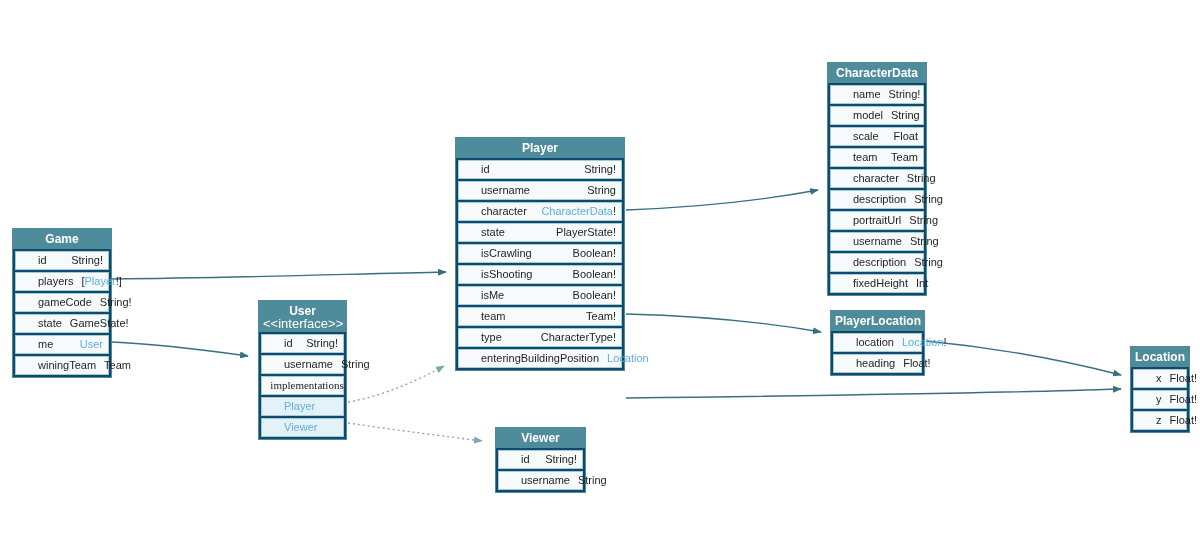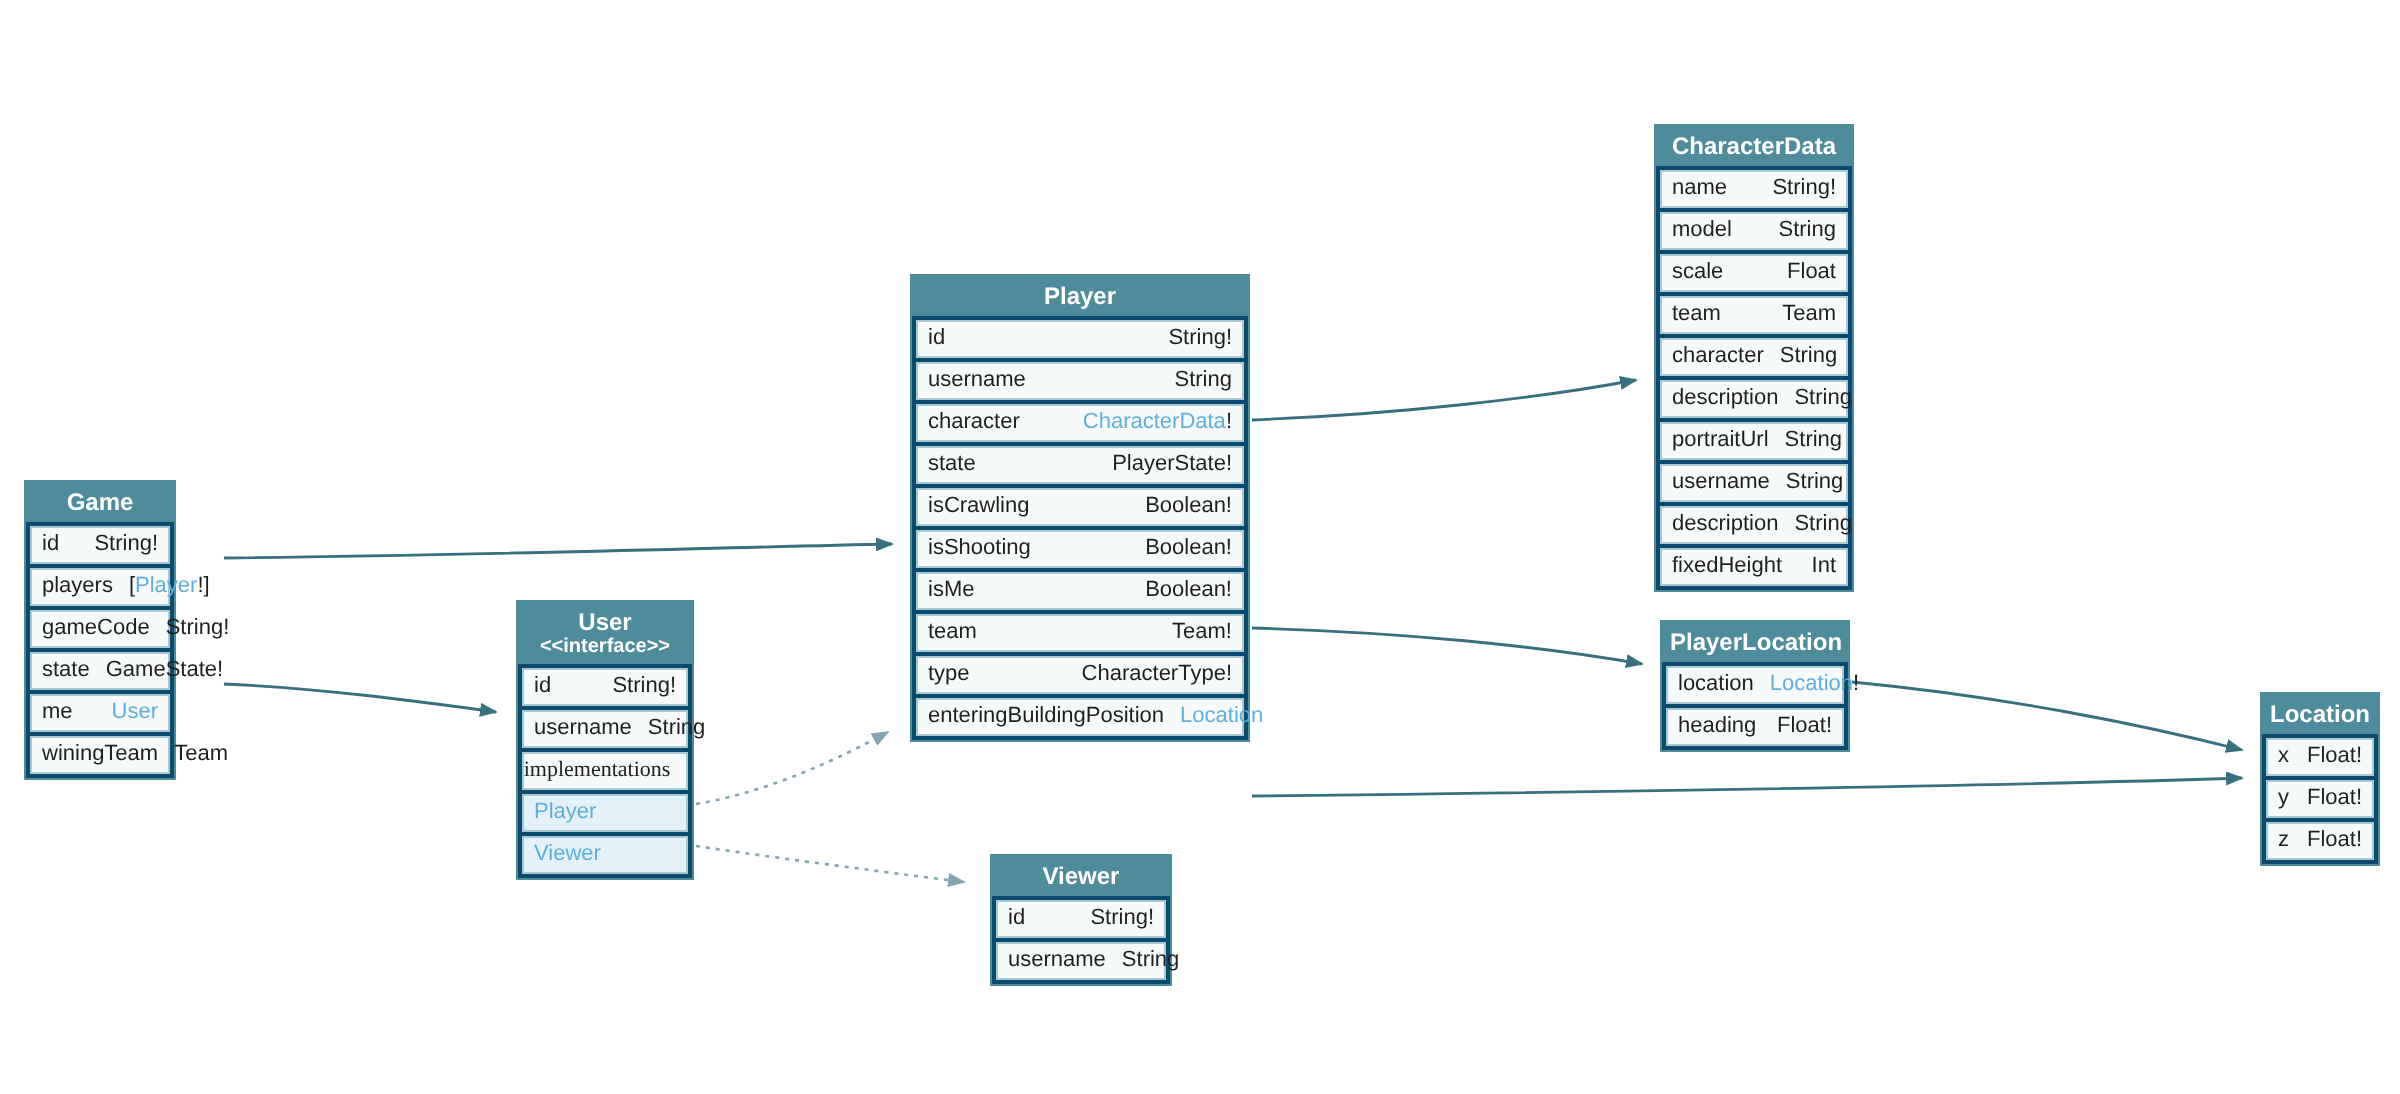--- a/index.html
+++ b/index.html
@@ -25,27 +25,27 @@
   .table{
     position:absolute;z-index:2;background:#0c4a6e;
     border:1px solid var(--table-border);
     box-sizing:border-box;
   }
   .thead{
     background:var(--header-bg);color:var(--header-text);
     text-align:center;font-weight:bold;font-size:12px;line-height:14px;
     padding:3px 4px;
   }
-  .thead .subtitle{font-weight:bold;font-size:10px;line-height:11px;display:block;}
+  .thead .subtitle{font-weight:normal;font-size:13px;line-height:11px;display:block;}
   .row{
     margin:2px;border:1px solid var(--row-border);background:var(--row-bg);
     display:flex;justify-content:space-between;align-items:center;
     padding:2px 5px;font-size:11px;line-height:13px;white-space:nowrap;
   }
-  .row .field{margin-right:8px;}
+  .row .field{margin-right:8px;margin-left:17px;}
   .row .type{text-align:right;}
   .row.full{justify-content:center;font-family:Liberation Serif, serif;}
   .row.tinted{background:var(--row-tint);}
   .link{color:var(--link);}
 </style>
 </head>
 <body>
 
 <div id="canvas" style="width: 1200px; height: 547px;">
     <svg id="arrows" width="1200" height="547">
@@ -59,21 +59,21 @@
       </defs>
       <path d="M112,279 C230,278 350,274 446,272" class="arrow" marker-end="url(#ah-solid)"></path>
       <path d="M112,342 C160,344 212,351 248,356" class="arrow" marker-end="url(#ah-solid)"></path>
       <path d="M626,210 C700,207 770,199 818,190" class="arrow" marker-end="url(#ah-solid)"></path>
       <path d="M626,314 C700,316 770,323 821,332" class="arrow" marker-end="url(#ah-solid)"></path>
       <path d="M626,398 C800,396 1000,393 1121,389" class="arrow" marker-end="url(#ah-solid)"></path>
       <path d="M926,341 C1000,348 1070,362 1121,375" class="arrow" marker-end="url(#ah-solid)"></path>
       <path d="M348,402 C385,396 422,378 444,366" class="arrow dotted" marker-end="url(#ah-dotted)"></path>
       <path d="M348,423 C395,430 450,437 482,441" class="arrow dotted" marker-end="url(#ah-dotted)"></path>
     </svg>
-    <div class="table" style="left: 12px; top: 240px; width: 76px;">
+    <div class="table" style="left: 12px; top: 228px; width: 100px;">
       <div class="thead"><span>Game</span></div>
       <div class="row">
         <span class="field">id</span>
         <span class="type">String!</span>
       </div>
       <div class="row">
         <span class="field">players</span>
         <span class="type">[<span class="link">Player</span>!]</span>
       </div>
       <div class="row">

